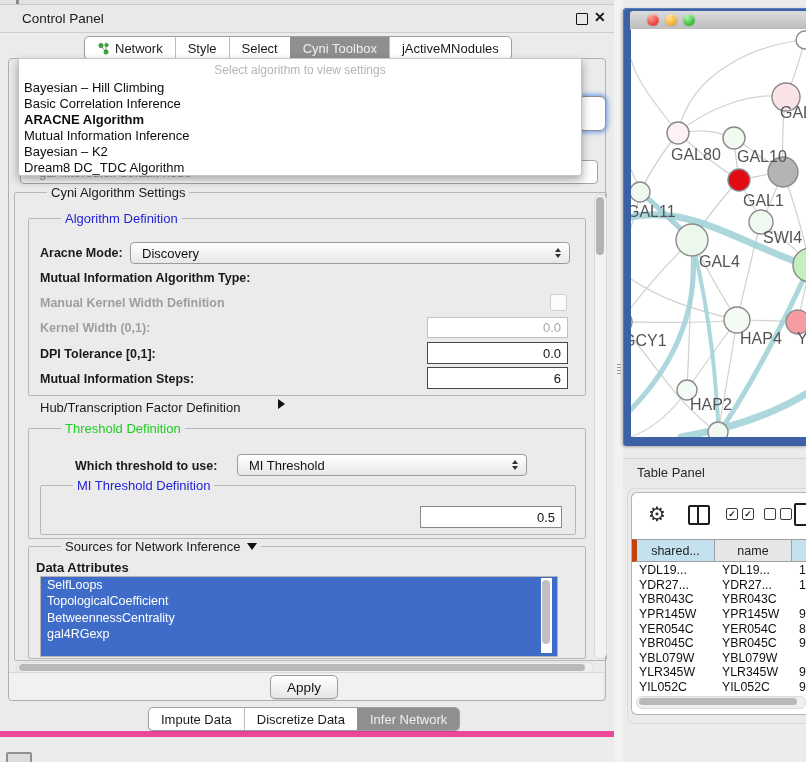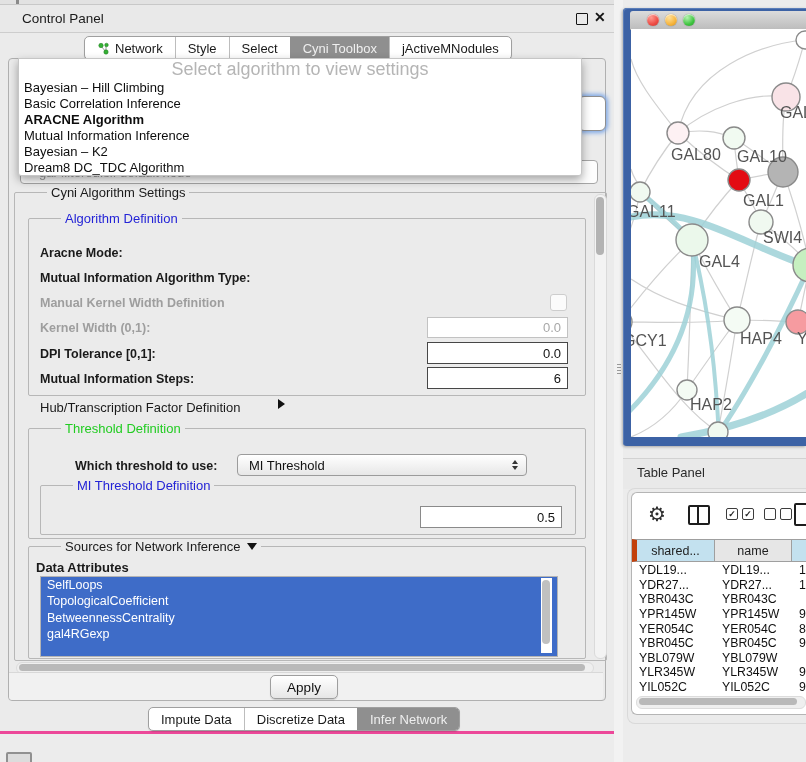--- a/index.html
+++ b/index.html
@@ -1,40 +1,40 @@
 <!DOCTYPE html>
 <html><head>
 <meta charset="utf-8">
 <style>
   html,body{margin:0;padding:0;background:#ececec;font-family:"Liberation Sans",sans-serif;}
   .stage{position:relative;width:806px;height:762px;overflow:hidden;background:#ececec;}
   .abs{position:absolute;}
 
   
-  .cp-window{left:0;top:0;width:614px;height:731px;background:#ebebeb;border-right:1px solid #c2c2c2;border-bottom:3px solid #ec4899;text-align:center;}
+  .cp-window{left:0;top:0;width:614px;height:731px;background:#ebebeb;border-right:1px solid #c2c2c2;border-bottom:6px solid #ec4899;text-align:center;}
   .top-strip{left:0;top:0;width:614px;height:4px;background:#e2e2e2;border-bottom:1px solid #c8c8c8;}
   .top-tick{left:16px;top:0;width:3px;height:4px;background:#8a8a8a;}
   .cp-titlebar{left:0;top:5px;width:614px;height:27px;background:#e9e9e9;border-bottom:1px solid #cdcdcd;}
   .cp-title{left:22px;top:6px;font-size:13.5px;color:#1b1b1b;}
   .float-btn{left:576px;top:8px;width:10px;height:10px;border:1.6px solid #141414;border-radius:1px;background:transparent;}
   .close-btn{left:594px;top:4px;font-size:14px;font-weight:bold;color:#141414;}
 
   .cp-frame{left:8px;top:58px;width:596px;height:641px;border:1px solid #b0b0b0;border-radius:4px;background:#ebebeb;}
 
   
   .seg{display:flex;height:22px;border:1px solid #9f9f9f;border-radius:5px;background:#fff;overflow:hidden;font-size:13px;box-shadow:0 1px 1px rgba(0,0,0,.12);}
   .seg .tab{display:flex;align-items:center;justify-content:center;padding:0 12px;border-left:1px solid #bdbdbd;color:#1a1a1a;white-space:nowrap;gap:5px;}
   .seg .tab:first-child{border-left:none;}
   .seg .tab.active{background:#8f8f8f;color:#efefef;border-left-color:#8f8f8f;}
   .topTabs{left:84px;top:36px;z-index:20;}
   .bottomTabs{left:148px;top:707px;z-index:20;}
 
   
   .popup{left:18px;top:58px;width:562px;height:116px;background:#fff;border:1px solid #c6c6c6;border-radius:0 0 3px 3px;box-shadow:0 4px 10px rgba(0,0,0,.35);z-index:40;}
-  .popup-ph{position:absolute;left:0;top:2px;width:100%;height:17px;display:flex;align-items:center;justify-content:center;color:#b5b5b5;font-size:18px;}
+  .popup-ph{position:absolute;left:0;top:2px;width:100%;height:17px;display:flex;align-items:center;justify-content:center;color:#b5b5b5;font-size:12px;}
   .popup-opts{position:absolute;left:0;top:20px;width:100%;}
   .popup-opts .opt{height:16.1px;display:flex;align-items:center;padding-left:5px;font-size:13px;color:#0d0d0d;}
   .popup-opts .opt.bold{font-weight:bold;}
 
   
   .bg-combo{left:20px;top:160px;width:578px;height:24px;background:#fdfdfd;border:1px solid #a6a6a6;border-radius:4px;display:flex;align-items:center;padding-left:18px;font-size:13px;color:#9a9a9a;z-index:2;box-sizing:border-box;}
   .bg-focus{left:578px;top:96px;width:26px;height:33px;background:#fff;border:1px solid #8e8e8e;border-radius:6px;box-shadow:0 0 4px 2px #7fa8e6;z-index:2;}
 
   
   .grp{border:1px solid #b7b7b7;border-radius:2px;}
@@ -171,20 +171,27 @@
       <span class="grp-title">Cyni Algorithm Settings</span>
     </div>
     <div class="abs vtrack" style="left:594px;top:194px;width:11px;height:463px;">
       <div class="vthumb" style="top:2px;height:58px;"></div>
     </div>
 
     <div class="abs grp" style="left:28px;top:218px;width:556px;height:176px;">
       <span class="grp-title t-blue">Algorithm Definition</span>
     </div>
     <span class="abs lbl" style="left:40px;top:246px;">Aracne Mode:</span>
+    <div class="abs combo" style="left:130px;top:242px;width:440px;">
+      <span>Discovery</span>
+      <span class="spins">
+          <span class="tri-up"></span>
+          <span class="tri-dn"></span>
+        </span>
+    </div>
     <span class="abs lbl" style="left:40px;top:271px;">Mutual Information Algorithm Type:</span>
     <span class="abs lbl dis" style="left:40px;top:296px;">Manual Kernel Width Definition</span>
     <div class="abs checkbox" style="left:550px;top:294px;"></div>
     <span class="abs lbl dis" style="left:40px;top:321px;">Kernel Width (0,1):</span>
     <div class="abs field dis" style="left:427px;top:317px;width:141px;height:21px;">
       <span>0.0</span>
     </div>
     <span class="abs lbl" style="left:40px;top:347px;">DPI Tolerance [0,1]:</span>
     <div class="abs field strong" style="left:427px;top:342px;width:141px;height:22px;">
       <span>0.0</span>

